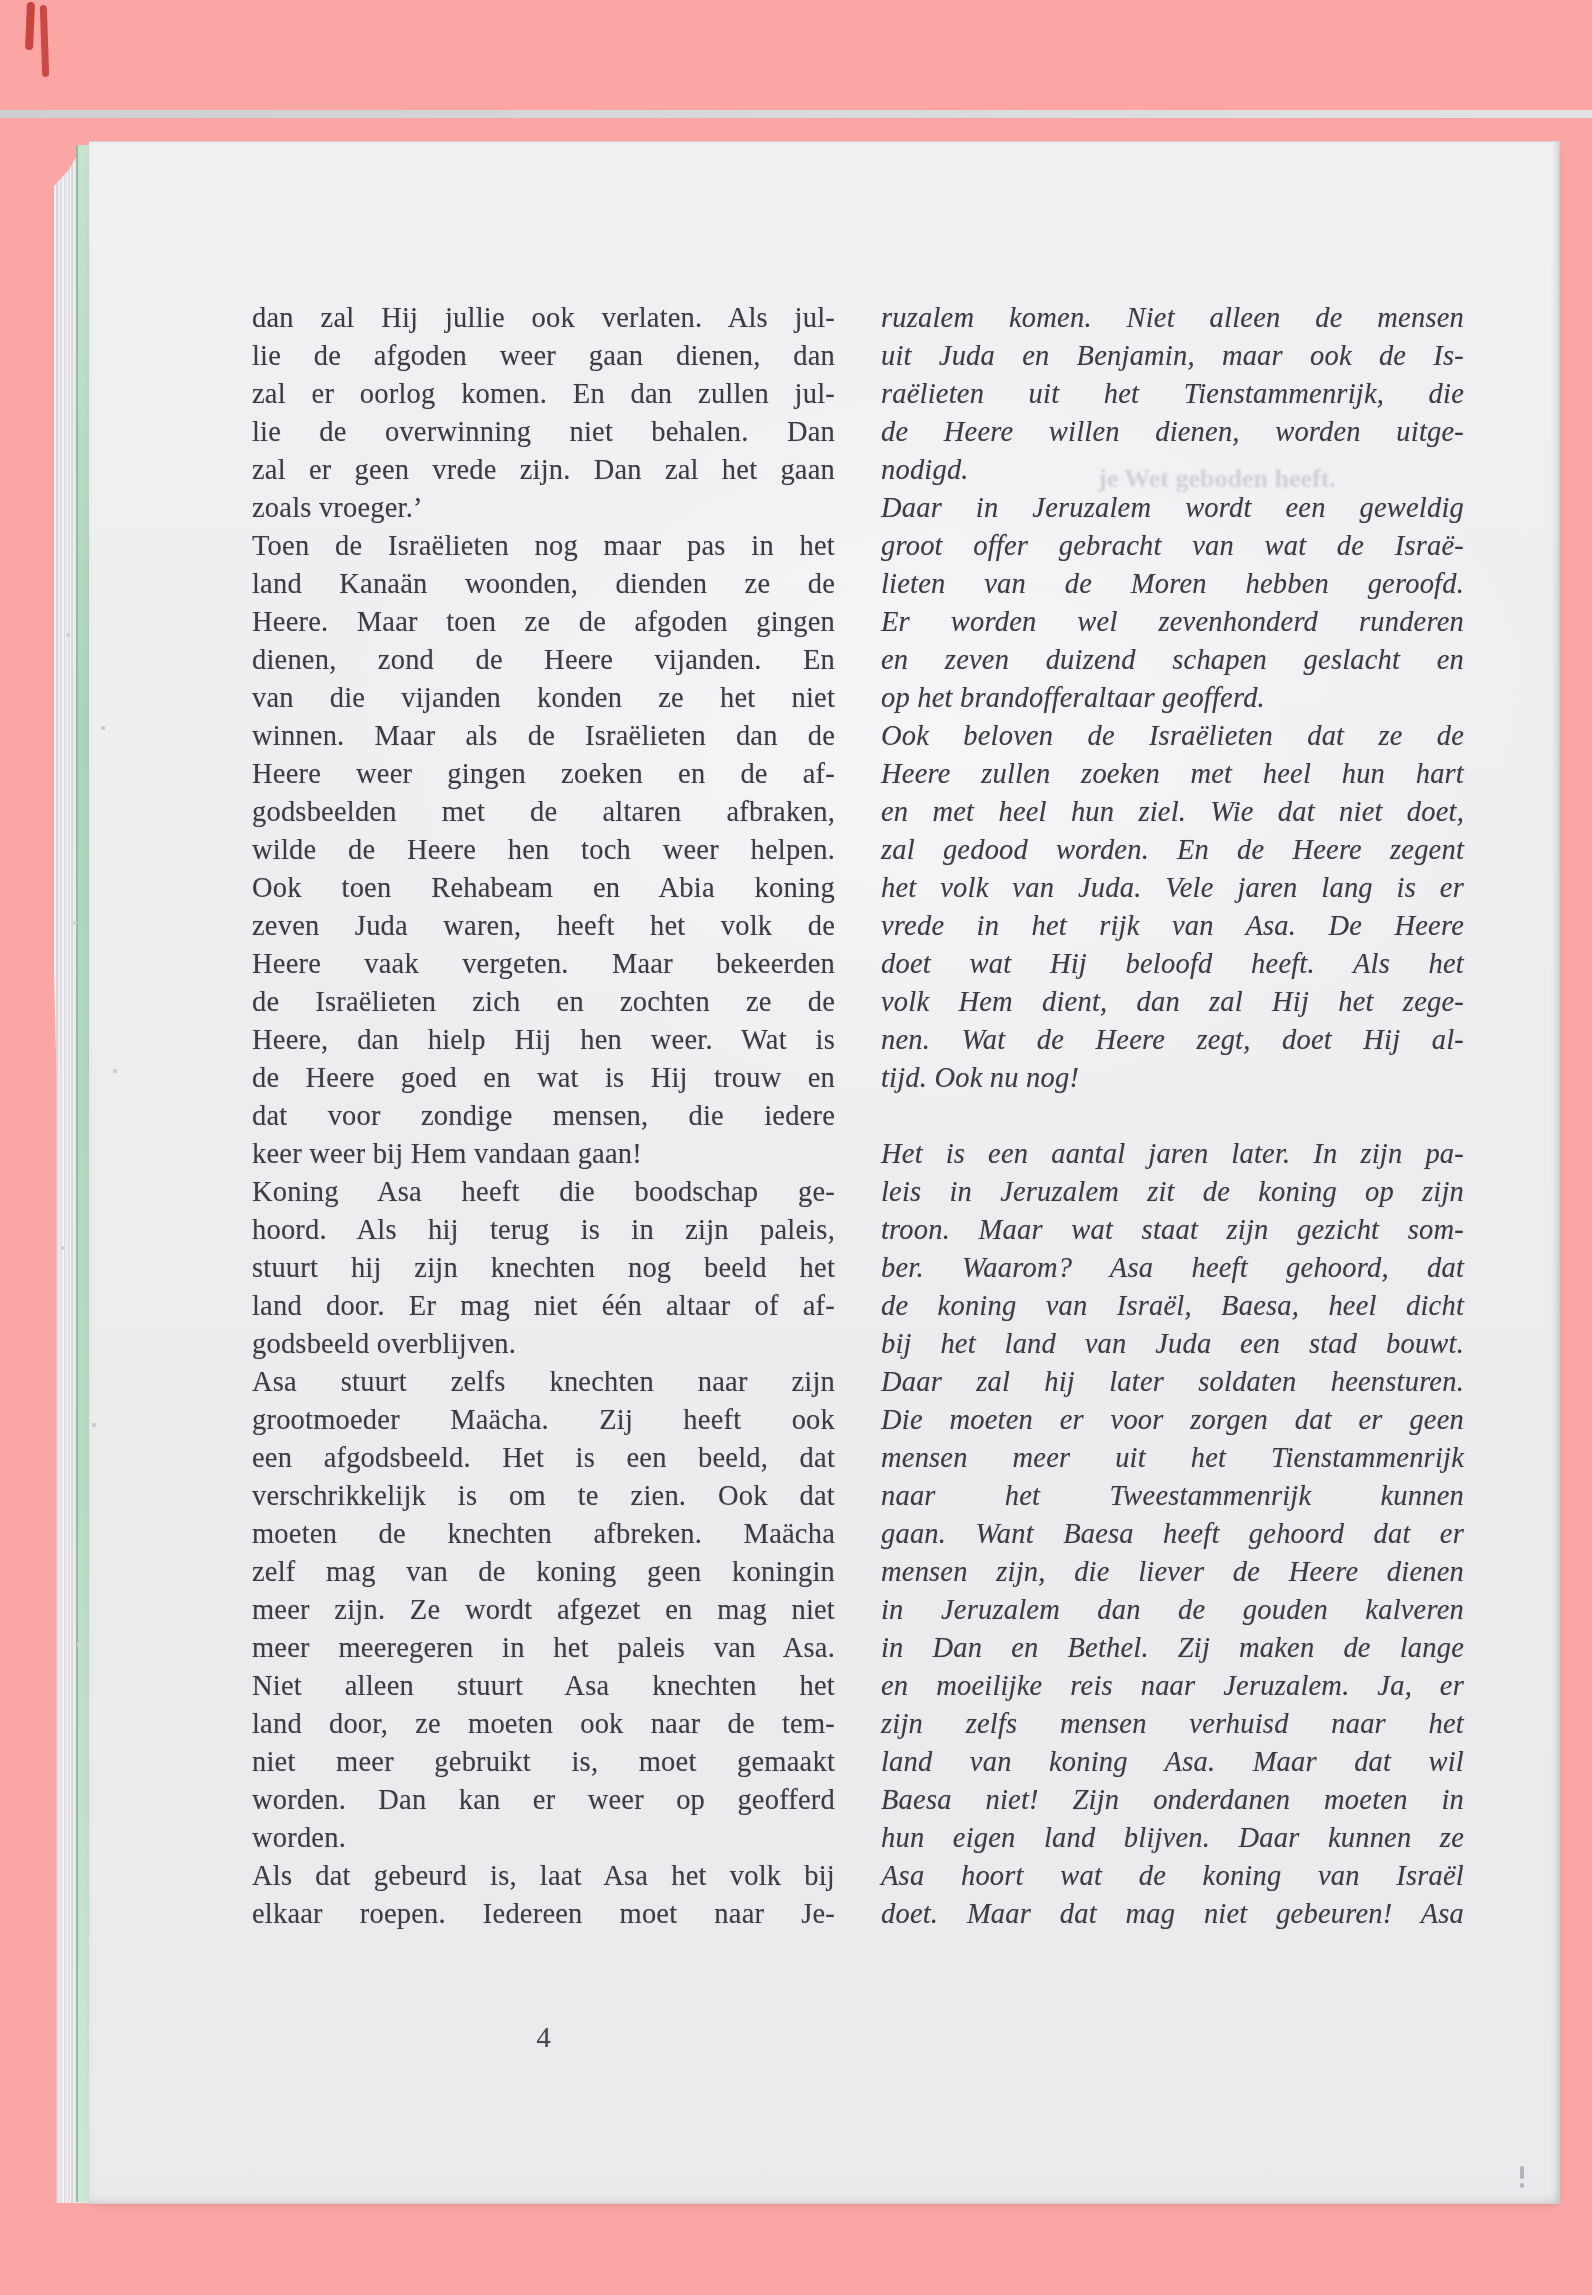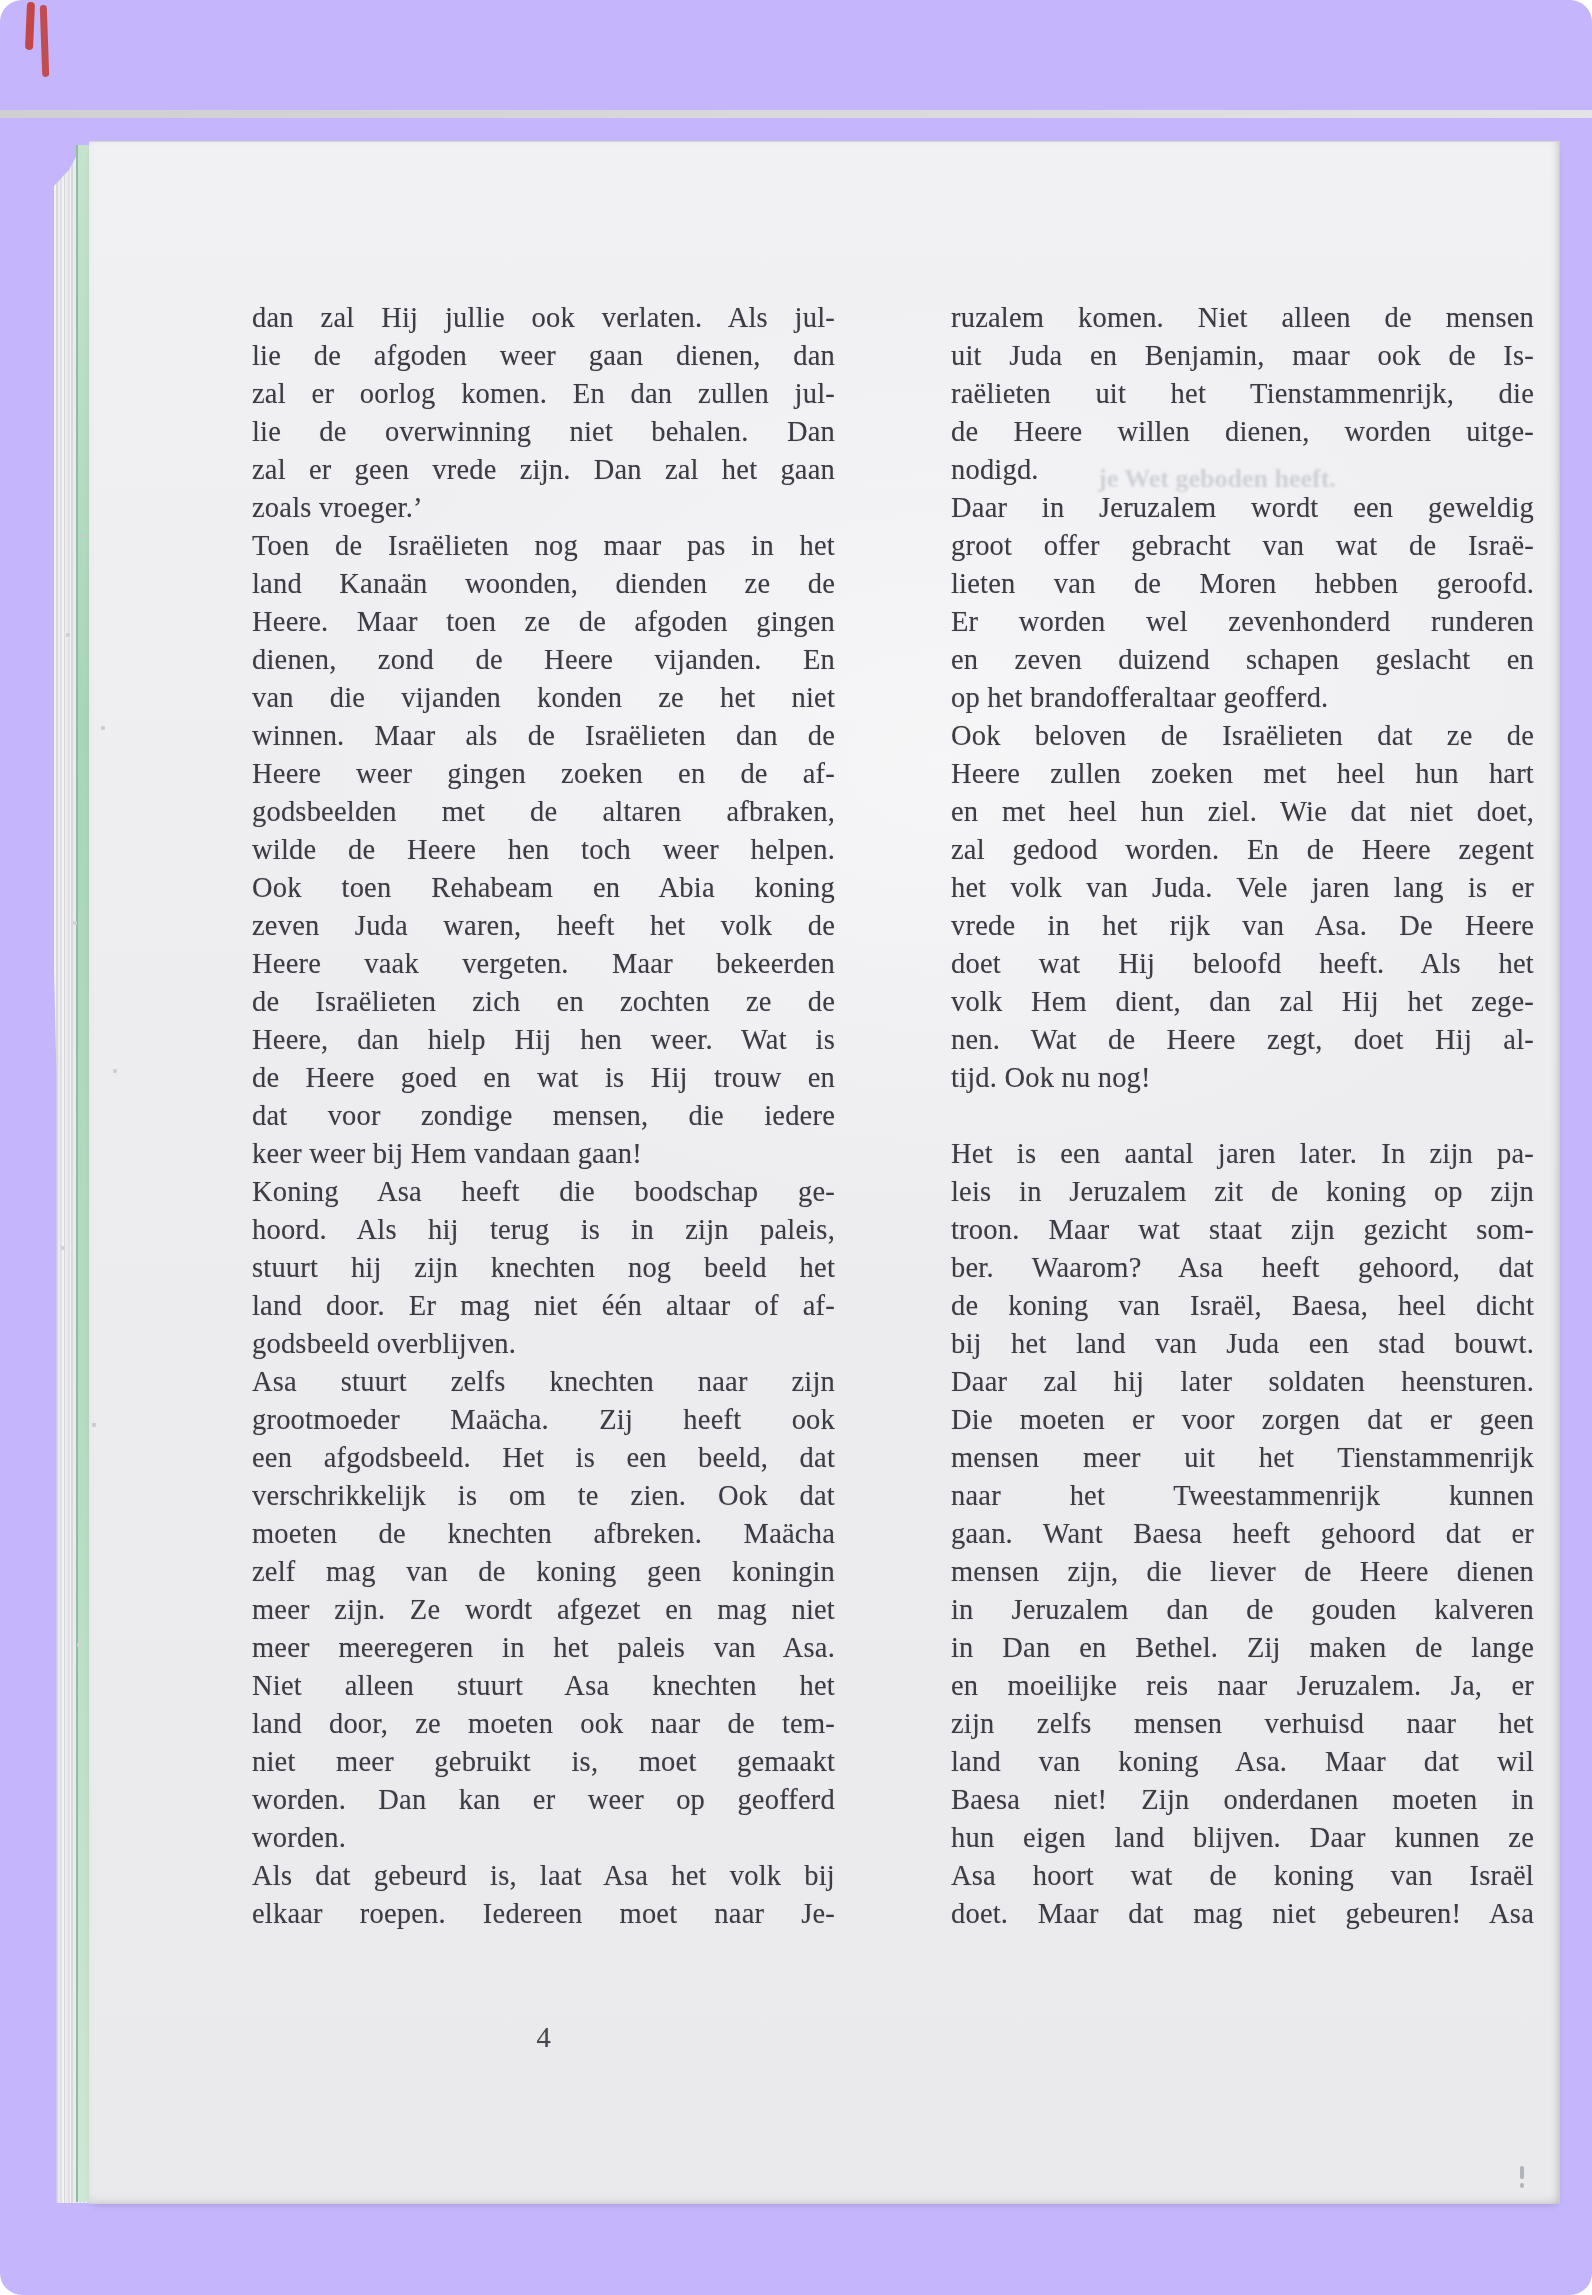--- a/index.html
+++ b/index.html
@@ -1,22 +1,21 @@
 <!DOCTYPE html>
 <html style="font-size:14px"><head>
 <meta charset="utf-8">
 <style>
   html,body{margin:0;padding:0;background:#ffffff;}
   #canvas{
     position:relative;
     width:1592px;height:2295px;
-    background:#c4b5fd;
+    background:#fca5a5;
     overflow:hidden;
     font-family:"Liberation Serif","DejaVu Serif",serif;
-    border-radius:22px;
   }
   
   #top-band{
     position:absolute;left:0;top:110px;width:1592px;height:7.8px;
     background:linear-gradient(90deg,#cfcfd2,#dadadd 55%,#e3e3e6);
   }
   
   .red-mark{position:absolute;border-radius:4.3px;}
   #red-mark-1{left:26px;top:1.7px;width:7.8px;height:48px;background:#c23b32;transform:rotate(2.5deg);opacity:.9;}
   #red-mark-2{left:41px;top:5.2px;width:7px;height:72px;background:#c23b32;transform:rotate(-2deg);opacity:.85;}
@@ -46,21 +45,21 @@
       0 4.3px 7.8px -4.3px rgba(0,0,0,.18);
   }
   
   .column{
     position:absolute;top:299px;width:583px;
     font-size:28.5px;color:#3c3c45;
     letter-spacing:0.2px;
     text-shadow:0 0 0.9px rgba(60,60,72,.35);
   }
   #column-left{left:252px;}
-  #column-right{left:951px;}
+  #column-right{left:881px;font-style:italic;}
   .line{height:38px;line-height:38px;text-align:left;}
   .line.j{text-align:justify;text-align-last:justify;text-justify:inter-word;}
   .line.blank{height:38px;}
   
   #page-number{
     position:absolute;left:252px;top:2019px;width:583px;height:38px;
     line-height:38px;text-align:center;font-size:28.5px;color:#47474f;
     text-shadow:0 0 0.9px rgba(60,60,72,.35);
   }
   

